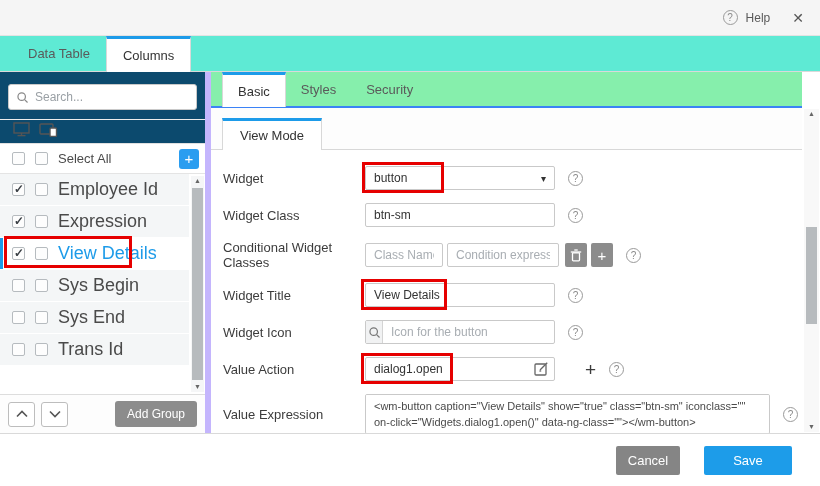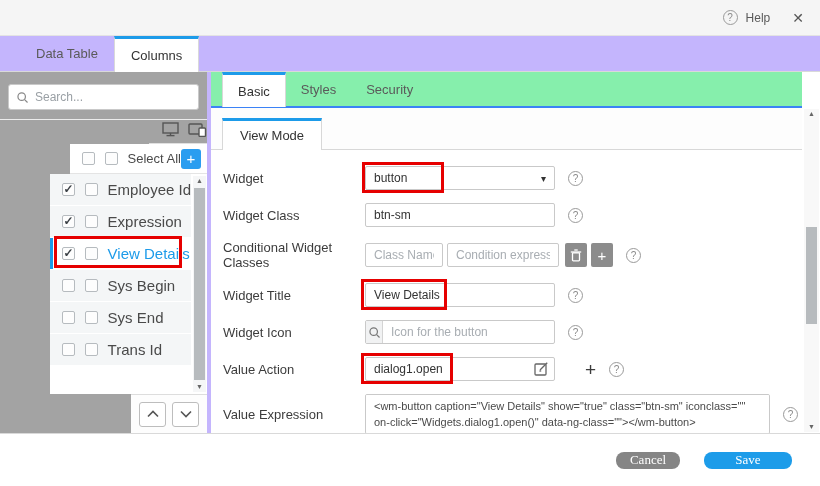--- a/index.html
+++ b/index.html
@@ -11,49 +11,49 @@
   .hdr { position:absolute; top:0; left:0; right:0; height:36px; background:#f5f5f5;
          border-bottom:1px solid #e3e3e3; display:flex; align-items:center; padding:0 16px; }
   .hdr-title { font-size:15px; color:#3c3c3c; }
   .hdr-right { margin-left:auto; display:flex; align-items:center; gap:8px; }
   .qmark { width:15px; height:15px; border:1px solid #9a9a9a; border-radius:50%; color:#8a8a8a;
            font-size:10px; display:inline-flex; align-items:center; justify-content:center; flex:0 0 auto; }
   .hdr-help-text { font-size:12px; color:#5a5a5a; }
   .hdr-close { font-size:14px; color:#555; margin-left:14px; cursor:pointer; line-height:1; }
 
   
-  .tabbar { position:absolute; top:36px; left:0; right:0; height:36px; background:#c4b5fd;
-            border-bottom:1px solid #d9d9d9; display:flex; align-items:stretch; padding-left:20px; }
+  .tabbar { position:absolute; top:36px; left:0; right:0; height:36px; background:#5eead4;
+            border-bottom:1px solid #d9d9d9; display:flex; align-items:stretch; padding-left:12px; }
   .tab { font-size:13px; color:#5a5a5a; padding:0 16px; display:flex; align-items:center; cursor:pointer; }
   .tab.active { background:#fff; border:1px solid #d9d9d9; border-bottom:none; border-top:3px solid #1d9be9;
                 color:#333; margin-bottom:-1px; }
 
   
   .bodywrap { position:absolute; top:72px; left:0; right:0; bottom:53px; display:flex; }
 
   
-  .sidebar { width:211px; border-right:4px solid #c4b5fd; display:flex; flex-direction:column; background:#a3a3a3;align-items:flex-end; }
+  .sidebar { width:211px; border-right:6px solid #c4b5fd; display:flex; flex-direction:column; background:#0c4a6e; }
   .search-wrap { padding:12px 8px 9px 8px; border-bottom:1px solid #ececec; }
   .search-box { position:relative; }
   .search-box input { width:100%; height:26px; border:1px solid #c9c9c9; border-radius:3px;
                       padding:0 8px 0 26px; font-size:12px; color:#444; font-family:inherit; outline:none; }
   .search-box input::placeholder { color:#9aa0a5; }
   .search-glyph { position:absolute; left:8px; top:6px; }
   .devices { height:24px; display:flex; align-items:center; gap:9px; padding-left:13px;
              border-bottom:1px solid #e0e0e0; }
   .selectall { height:30px; background:#fff; border-bottom:1px solid #e4e4e4; display:flex;
                align-items:center; padding:0 6px 0 12px; }
   .selectall-label { font-size:13px; color:#4a4a4a; }
   .plus-blue { margin-left:auto; width:20px; height:20px; background:#2a9df0; border-radius:3px;
                color:#fff; font-size:15px; display:flex; align-items:center; justify-content:center; cursor:pointer; }
   .collist { flex:1; position:relative; background:#fff; overflow:hidden; padding-right:16px; }
   .colrow { height:31px; margin-bottom:1px; background:#f4f6f7; display:flex; align-items:center;
             padding-left:12px; position:relative; cursor:pointer; }
   .colrow.selected { background:#fff; border-left:3px solid #1d9be9; padding-left:9px; }
-  .colrow-label { font-size:15px; color:#4a4a4a; }
+  .colrow-label { font-size:18px; color:#4a4a4a; }
   .colrow.selected .colrow-label { color:#1d9be9; }
   input[type=checkbox] { appearance:none; -webkit-appearance:none; width:13px; height:13px;
       border:1px solid #b6bbbf; border-radius:2px; background:#fdfdfd; margin:0 10px 0 0;
       position:relative; cursor:pointer; flex:0 0 auto; }
   input[type=checkbox]:checked::after { content:"\2713"; position:absolute; left:1px; top:-2px;
       font-size:12px; font-weight:bold; color:#3a3f44; }
   .sb-scroll { position:absolute; right:1px; top:2px; bottom:2px; width:13px; background:#f5f6f7;
                display:flex; flex-direction:column; align-items:center; }
   .scroll-arrow { font-size:7px; color:#666; line-height:10px; height:10px; cursor:pointer; }
   .sb-thumb { width:11px; background:#b7bbbe; flex:1; margin:2px 0; }
@@ -109,22 +109,22 @@
               padding:4px 8px; line-height:1.45; outline:none; }
   .main-scroll { position:absolute; right:1px; top:37px; bottom:1px; width:15px; background:#f8f8f8;
                  display:flex; flex-direction:column; align-items:center; }
   .ms-track { flex:1; width:100%; position:relative; }
   .ms-thumb { position:absolute; left:2px; right:2px; top:108px; height:97px; background:#b7bbbe; }
 
   
   .foot { position:absolute; left:0; right:0; bottom:0; height:53px; border-top:1px solid #d9d9d9;
           background:#fff; display:flex; align-items:center; justify-content:flex-end;
           padding-right:28px; gap:24px; }
-  .btn { height:17px; border:none; border-radius:8px; font-size:13px; color:#fff;
-         font-family:Liberation Serif, serif; cursor:pointer; }
+  .btn { height:29px; border:none; border-radius:2px; font-size:13px; color:#fff;
+         font-family:Liberation Sans, sans-serif; cursor:pointer; }
   .btn-cancel { width:64px; background:#858585; }
   .btn-save { width:88px; background:#1d9ce9; }
 </style>
 </head>
 <body>
 
 <div class="dialog">
 
   <div class="hdr">
     <div class="hdr-right">
@@ -220,20 +220,21 @@
         <div class="movebtn">
           <svg width="12" height="8" viewBox="0 0 12 8">
               <polyline points="1,6.5 6,1.5 11,6.5" fill="none" stroke="#555" stroke-width="1.6"></polyline>
             </svg>
         </div>
         <div class="movebtn">
           <svg width="12" height="8" viewBox="0 0 12 8">
               <polyline points="1,1.5 6,6.5 11,1.5" fill="none" stroke="#555" stroke-width="1.6"></polyline>
             </svg>
         </div>
+        <button class="addgroup">Add Group</button>
       </div>
     </div>
 
     <div class="main">
       <div class="main-inner">
         <div class="subtabs">
           <div class="subtab active">Basic</div>
           <div class="subtab">Styles</div>
           <div class="subtab">Security</div>
         </div>

